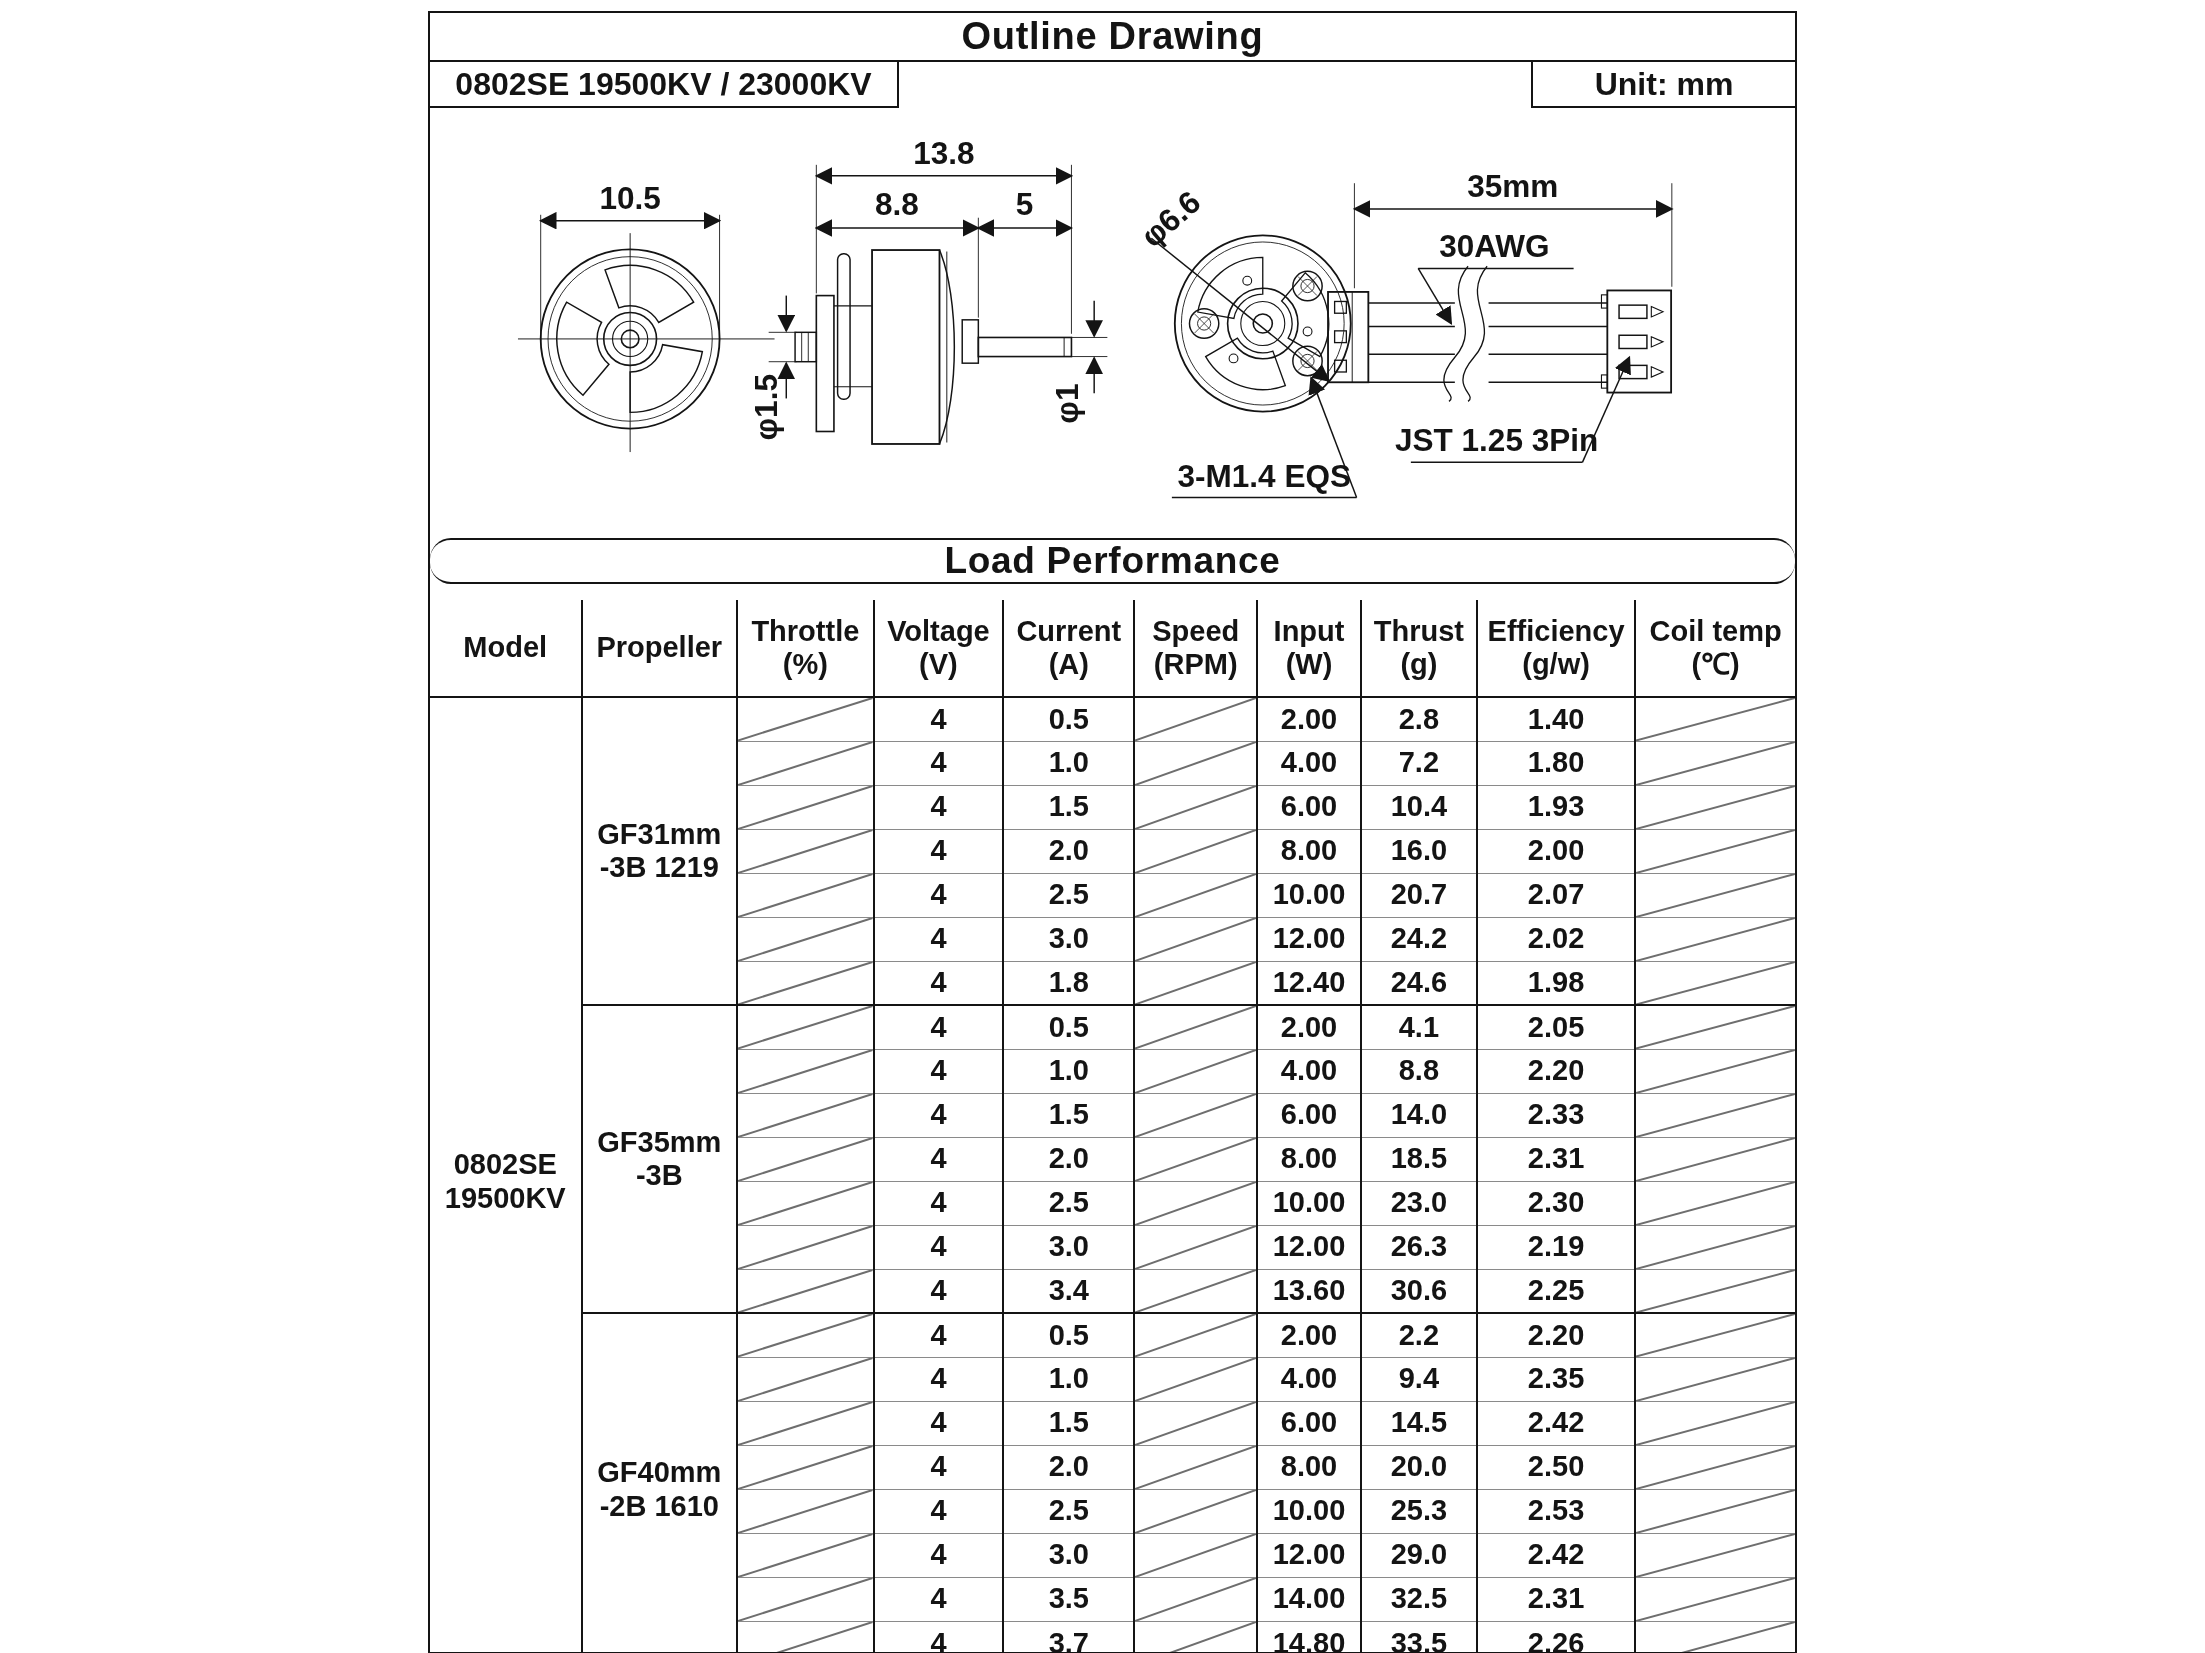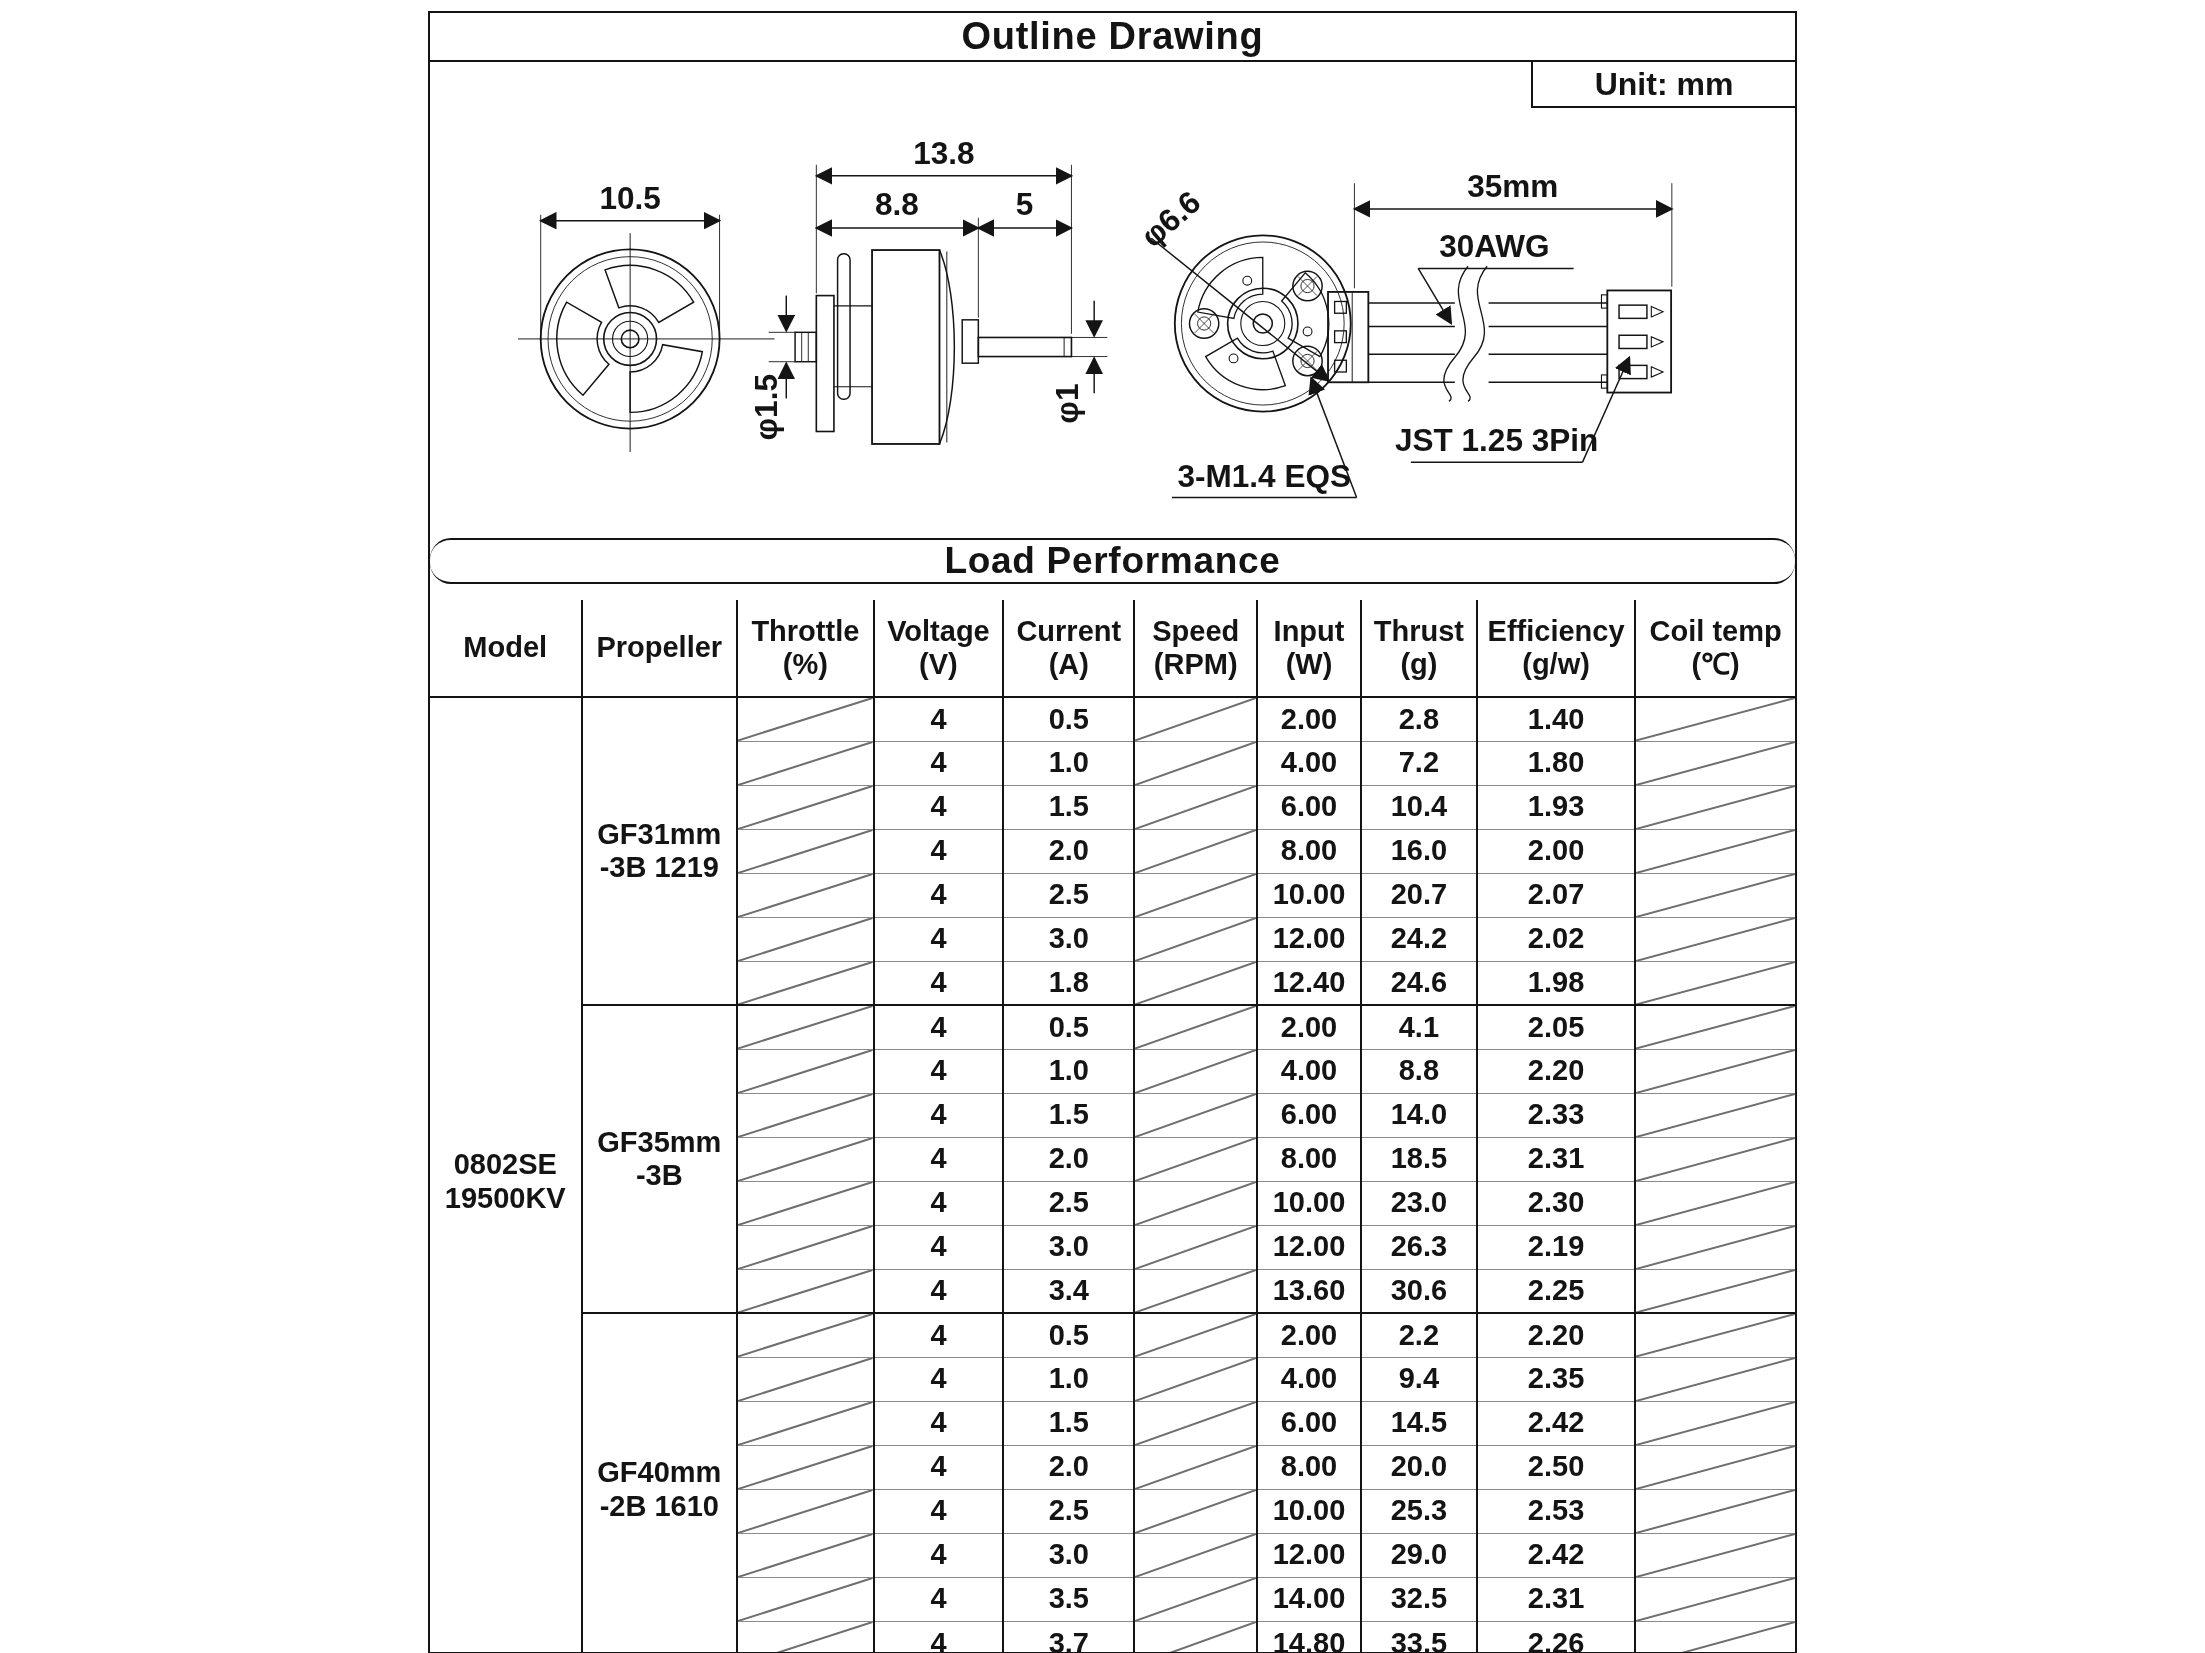--- a/index.html
+++ b/index.html
@@ -208,20 +208,23 @@
         <line x1="1012" y1="593" x2="1264" y2="593" stroke-width="2"></line>
         <line x1="1264" y1="593" x2="1202" y2="430" stroke-width="2" marker-end="url(#arr)"></line>
       </g>
       <text x="1477" y="184" text-anchor="middle">35mm</text>
       <text x="1452" y="266" text-anchor="middle">30AWG</text>
       <text transform="translate(1020,225) rotate(-41)" text-anchor="middle">φ6.6</text>
       <text x="1455" y="530" text-anchor="middle">JST 1.25 3Pin</text>
       <text x="1138" y="578" text-anchor="middle">3-M1.4 EQS</text>
     </svg>
 
+    <div class="model-box">
+      <span>0802SE 19500KV / 23000KV</span>
+    </div>
     <div class="unit-box">
       <span>Unit: mm</span>
     </div>
   </div>
 
   <div class="load-title">
     <span>Load Performance</span>
   </div>
 
   <table class="perf">

